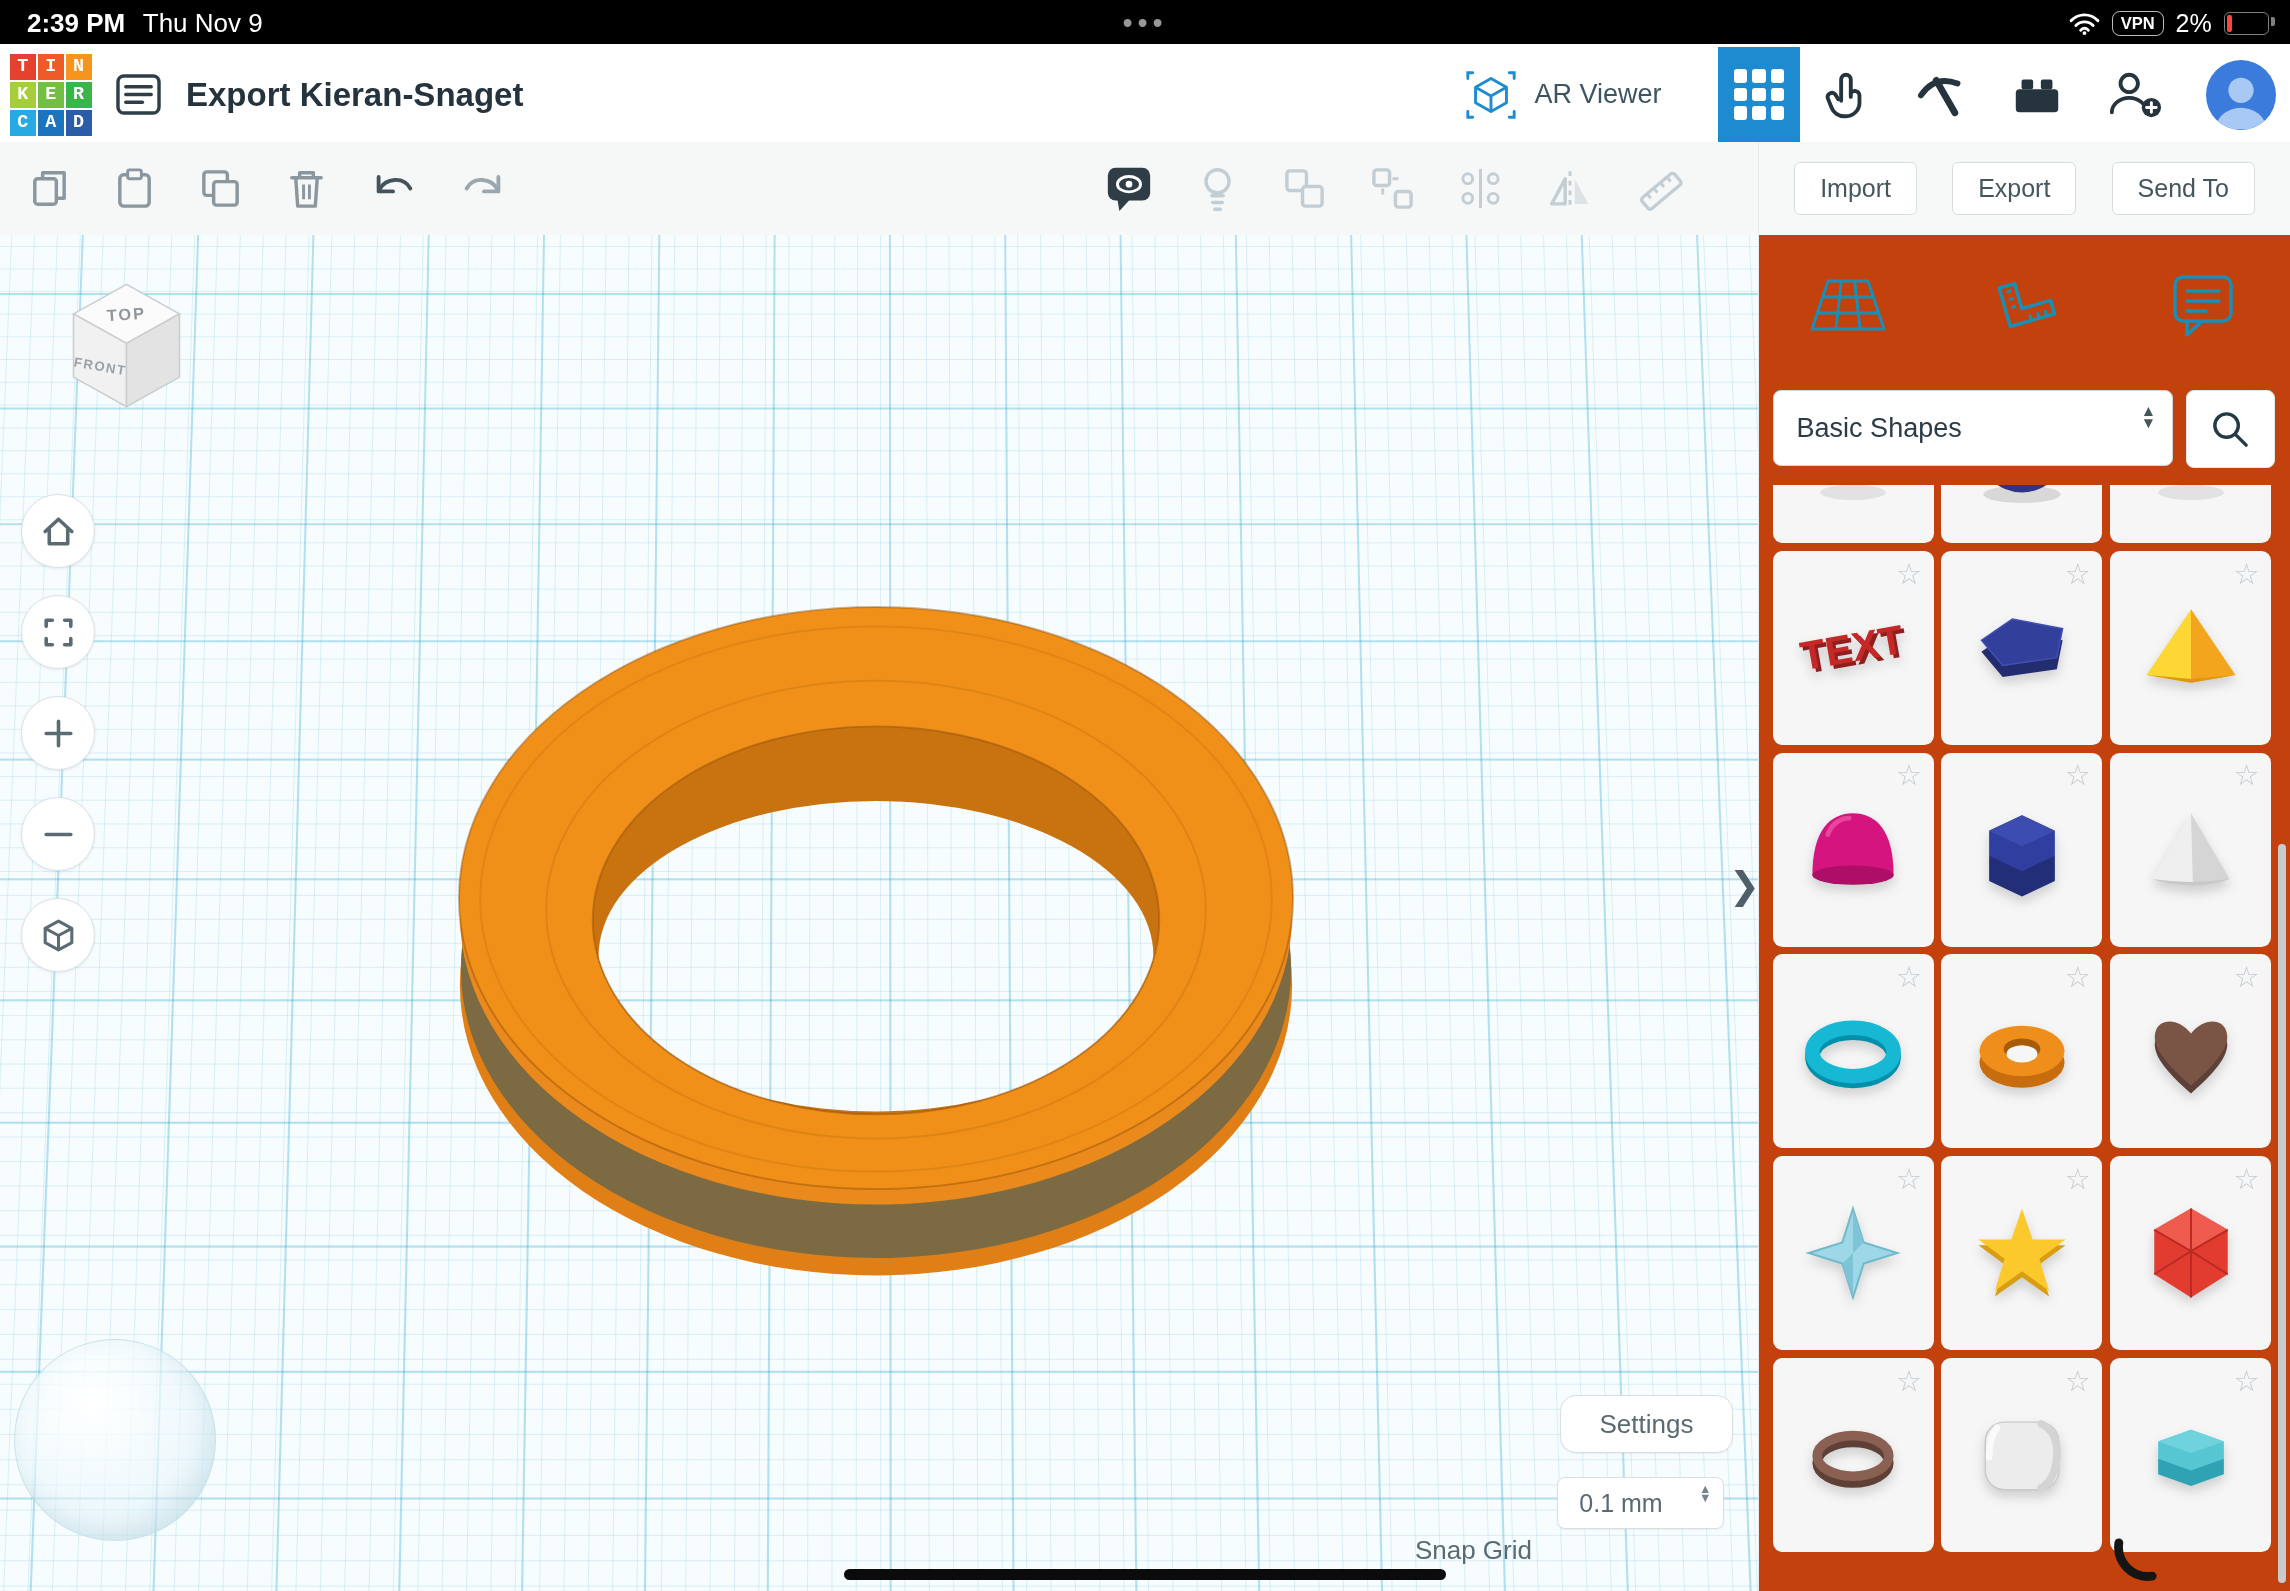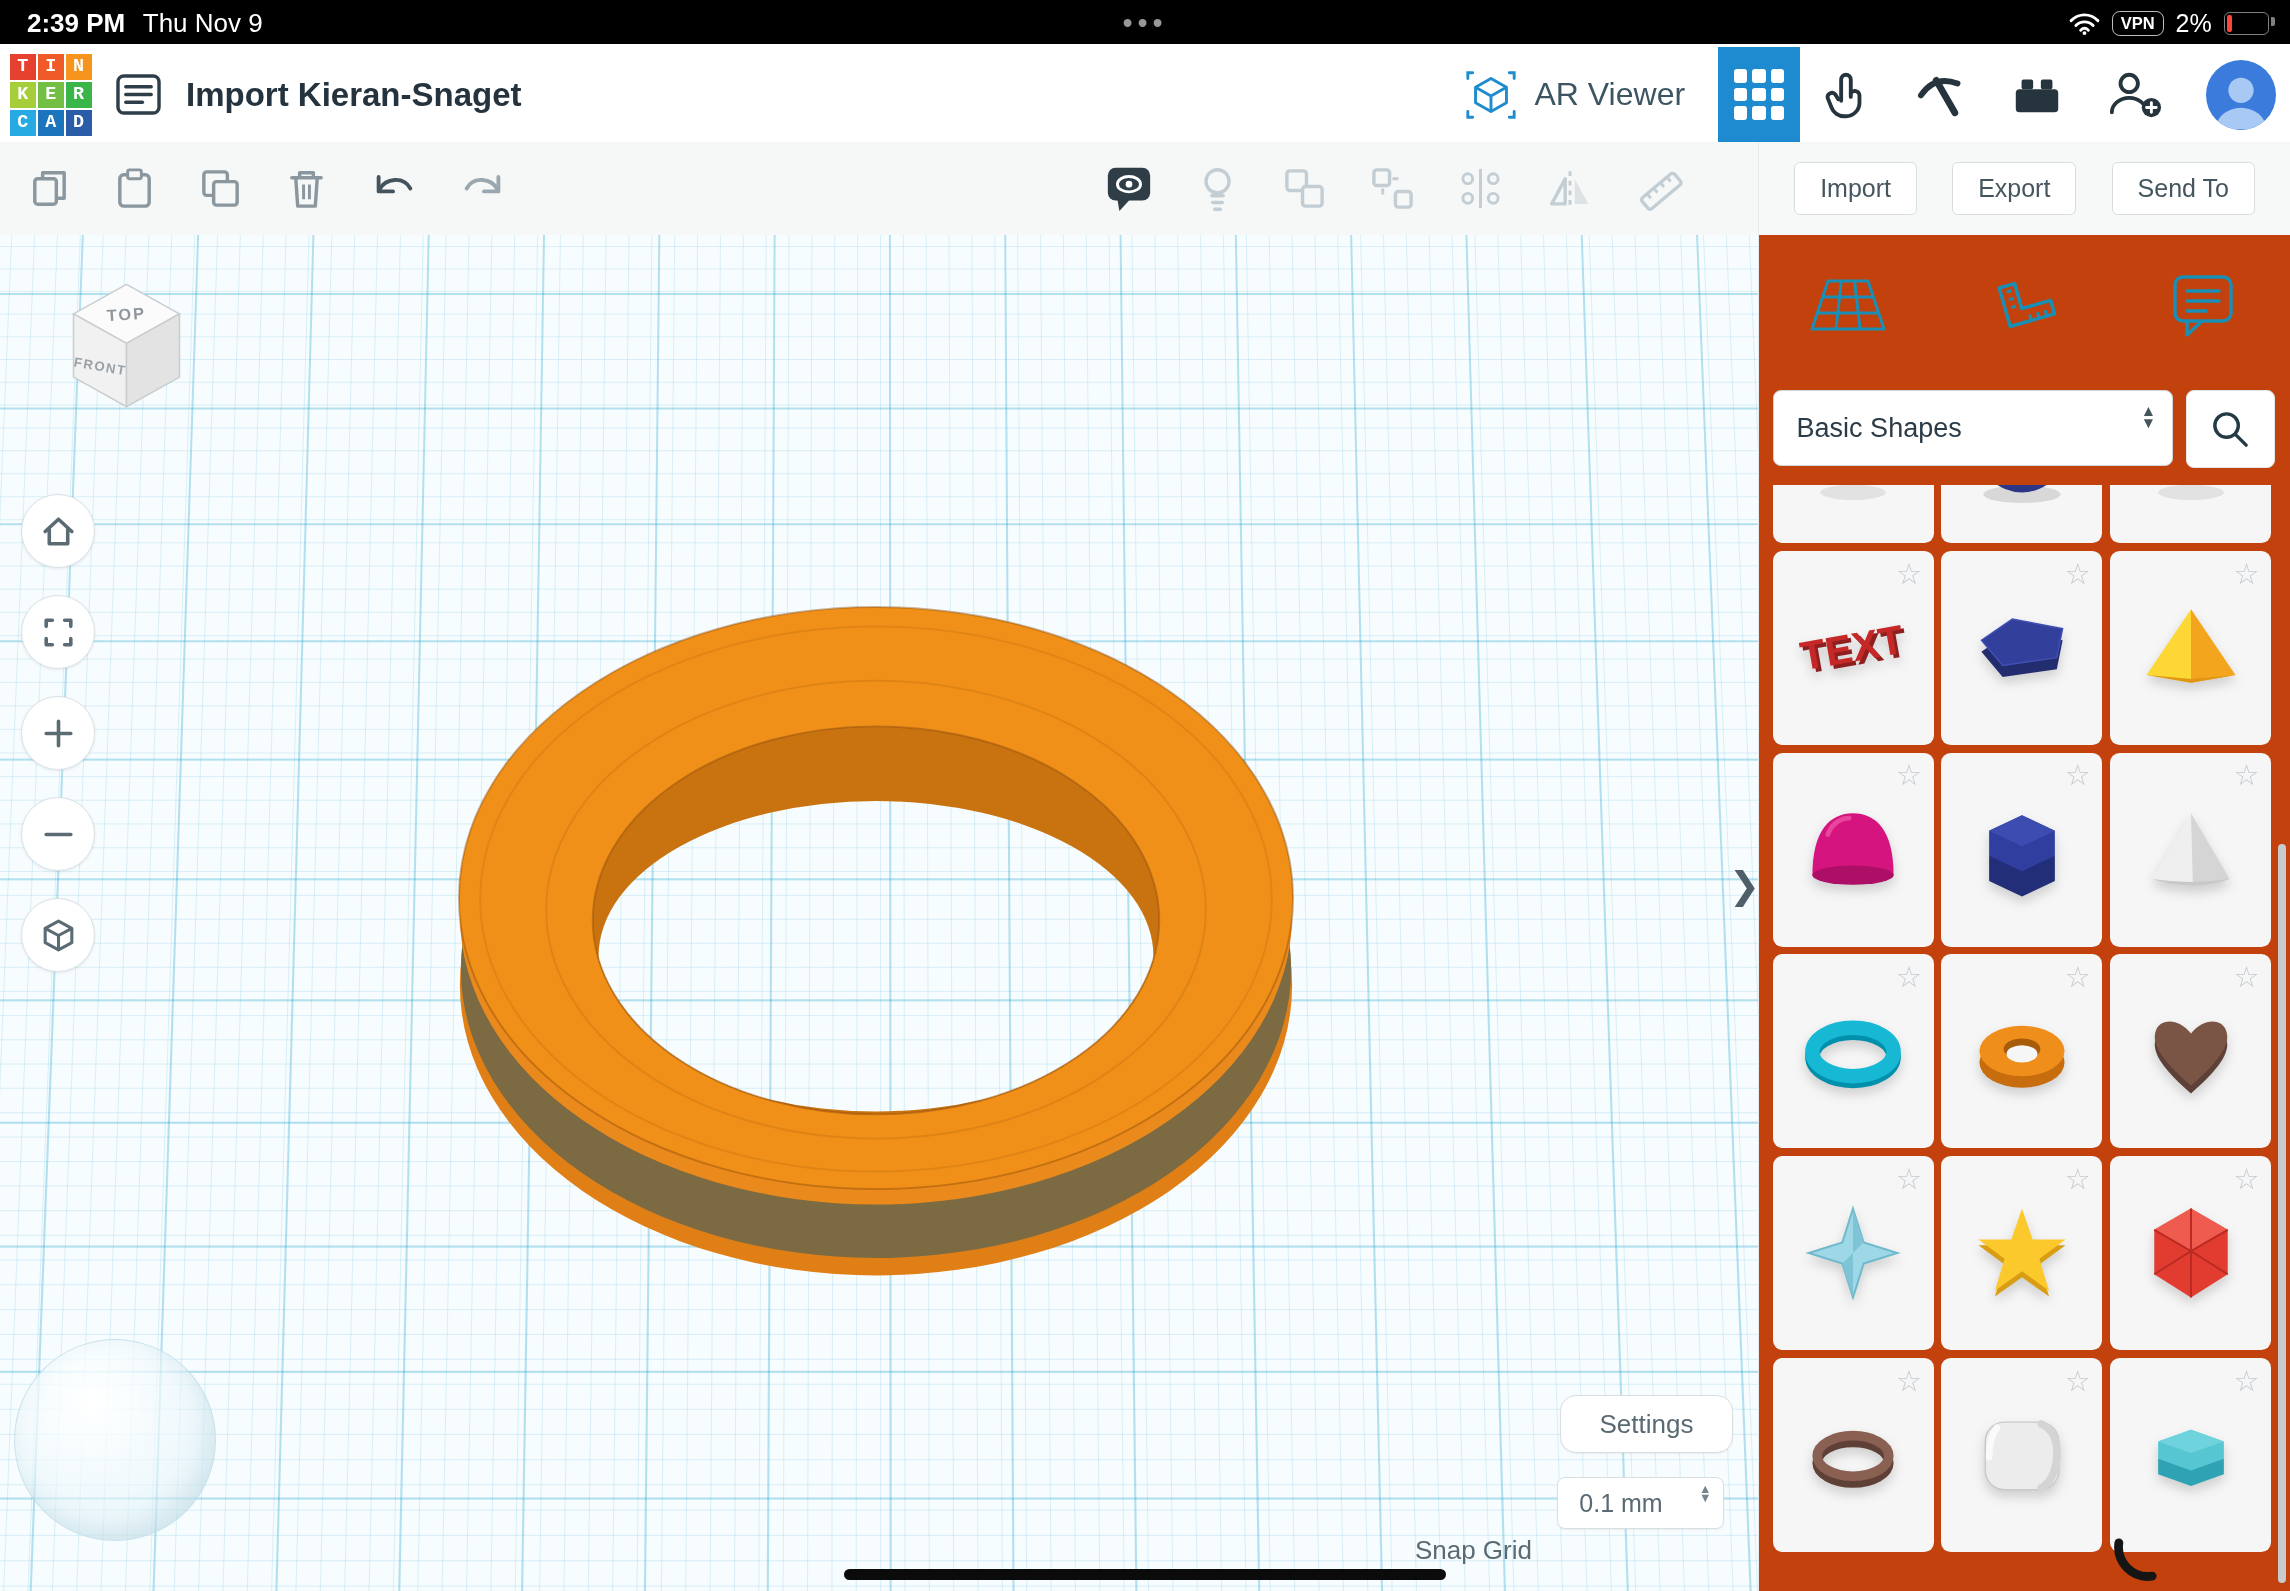--- a/index.html
+++ b/index.html
@@ -22,21 +22,21 @@
   
   .header{position:absolute;top:47px;left:0;width:100%;height:95px;background:#fff;border-bottom:1px solid #e4e7e9;}
   .logo{position:absolute;left:9.7px;top:6.8px;width:82px;height:82px;display:grid;
         grid-template-columns:repeat(3,1fr);grid-auto-rows:1fr;gap:1.9px;}
   .logo-cell{display:flex;align-items:center;justify-content:center;color:#fff;font-weight:700;font-size:18.4px;
              font-family:"Liberation Mono","DejaVu Sans Mono",monospace;}
   .list-icon{position:absolute;left:115px;top:26px;}
   .page-title{position:absolute;left:186px;top:0;height:95px;display:flex;align-items:center;
               font-size:33px;font-weight:700;color:#24333d;}
   .ar-group{position:absolute;left:1463px;top:0;height:95px;display:flex;align-items:center;gap:15.5px;}
-  .ar-label{font-size:32px;color:#3d5562;}
+  .ar-label{font-size:27px;color:#3d5562;}
   .apps-tile{position:absolute;left:1718px;top:0;width:82px;height:95px;background:#1e8bd0;
              display:flex;align-items:center;justify-content:center;}
   .apps-grid{display:grid;grid-template-columns:repeat(3,13.6px);grid-auto-rows:13.6px;gap:4.9px;}
   .apps-grid div{background:#fff;border-radius:2.9px;}
   .header-icons{position:absolute;left:1818px;right:13.6px;top:0;height:95px;
                 display:flex;align-items:center;justify-content:space-between;}
   .avatar{width:70px;height:70px;border-radius:50%;background:#3a7bdc;overflow:hidden;position:relative;}
   .avatar svg{position:absolute;left:0;top:5.8px;}
 
   
@@ -138,21 +138,21 @@
         <div class="logo-cell" style="background: rgb(39, 170, 225);">C</div>
         <div class="logo-cell" style="background: rgb(28, 117, 188);">A</div>
         <div class="logo-cell" style="background: rgb(43, 92, 168);">D</div>
       </div>
     <svg class="list-icon" width="47" height="43" viewBox="0 0 48 44">
       <rect x="3" y="3" width="42" height="38" rx="6" fill="none" stroke="#2e3e48" stroke-width="3.5"></rect>
       <line x1="11" y1="14" x2="37" y2="14" stroke="#2e3e48" stroke-width="3.5" stroke-linecap="round"></line>
       <line x1="11" y1="22" x2="37" y2="22" stroke="#2e3e48" stroke-width="3.5" stroke-linecap="round"></line>
       <line x1="11" y1="30" x2="28" y2="30" stroke="#2e3e48" stroke-width="3.5" stroke-linecap="round"></line>
     </svg>
-    <div class="page-title">Import Kieran-Snaget</div>
+    <div class="page-title">Export Kieran-Snaget</div>
 
     <div class="ar-group">
       <svg width="56" height="56" viewBox="0 0 58 58">
         <path d="M10,6 H5 V12 M48,6 h5 v6 M53,46 v6 h-5 M10,52 H5 v-6" stroke="#1f8ccd" stroke-width="3" fill="none" stroke-linecap="round"></path>
         <path d="M29,12 L45,21 V37 L29,46 L13,37 V21 Z" fill="none" stroke="#1f8ccd" stroke-width="3" stroke-linejoin="round"></path>
         <path d="M13,21 L29,30 L45,21 M29,30 V46" fill="none" stroke="#1f8ccd" stroke-width="3" stroke-linejoin="round"></path>
       </svg>
       <span class="ar-label">AR Viewer</span>
     </div>
 

